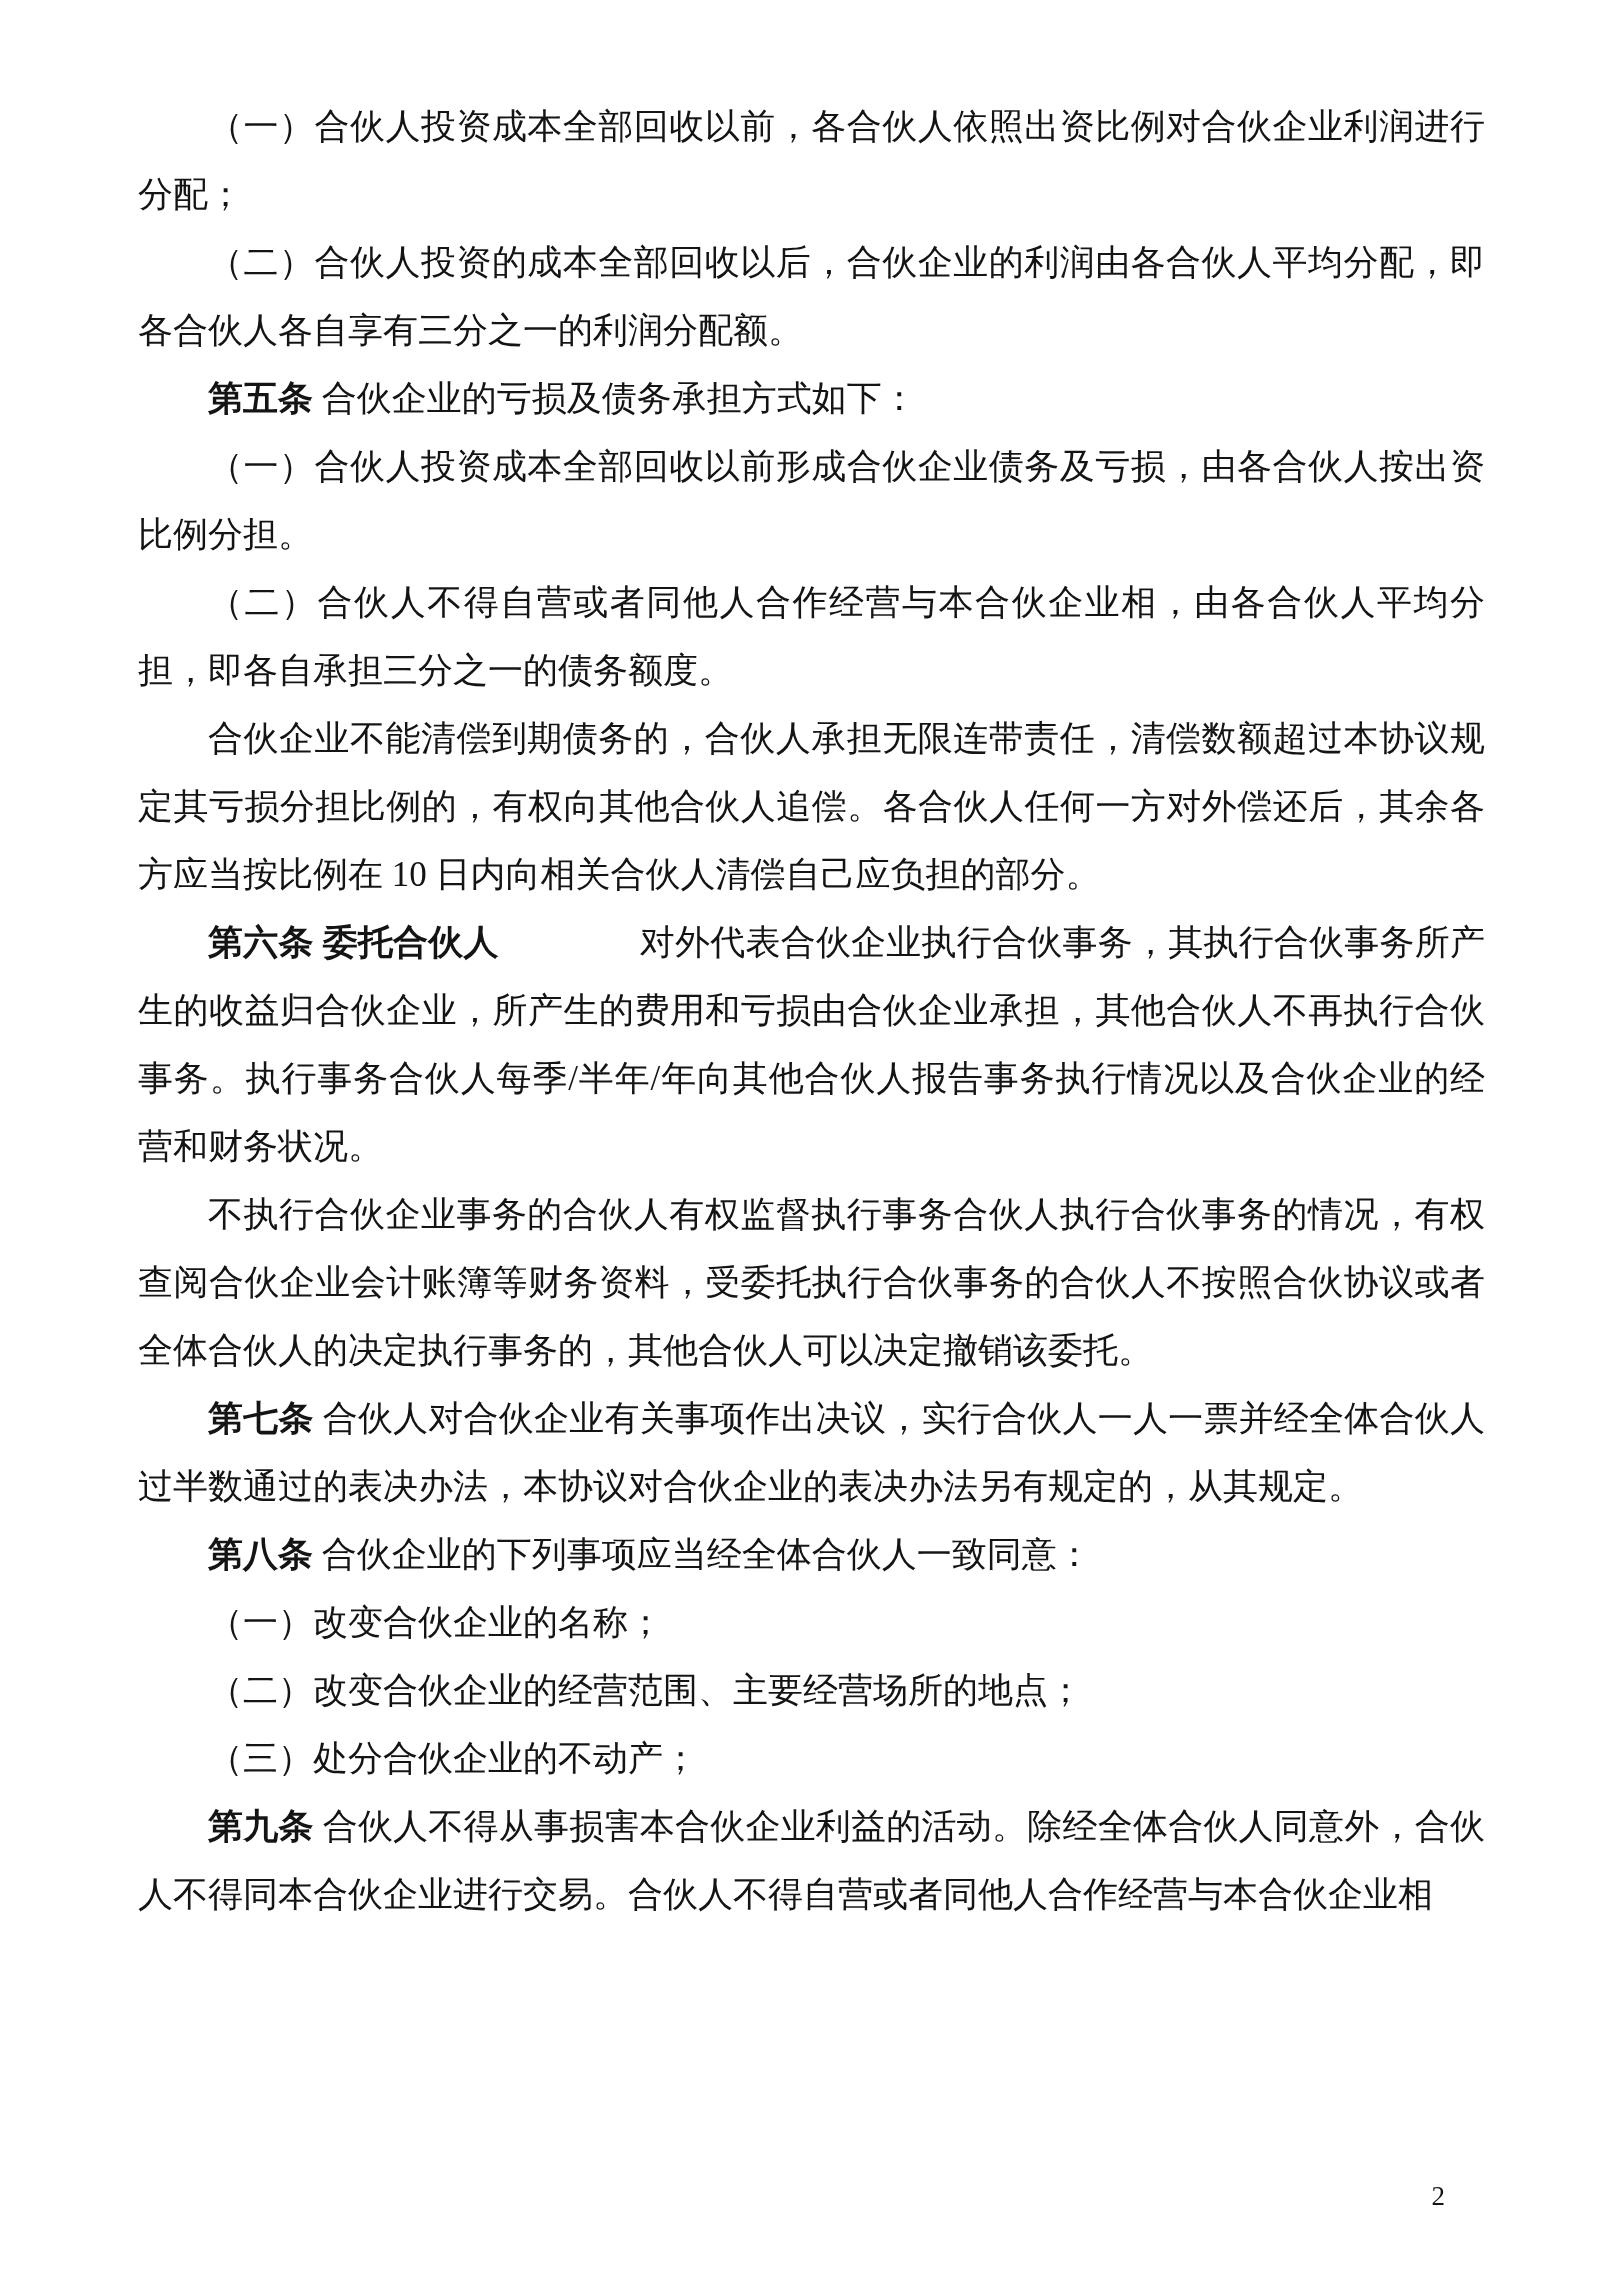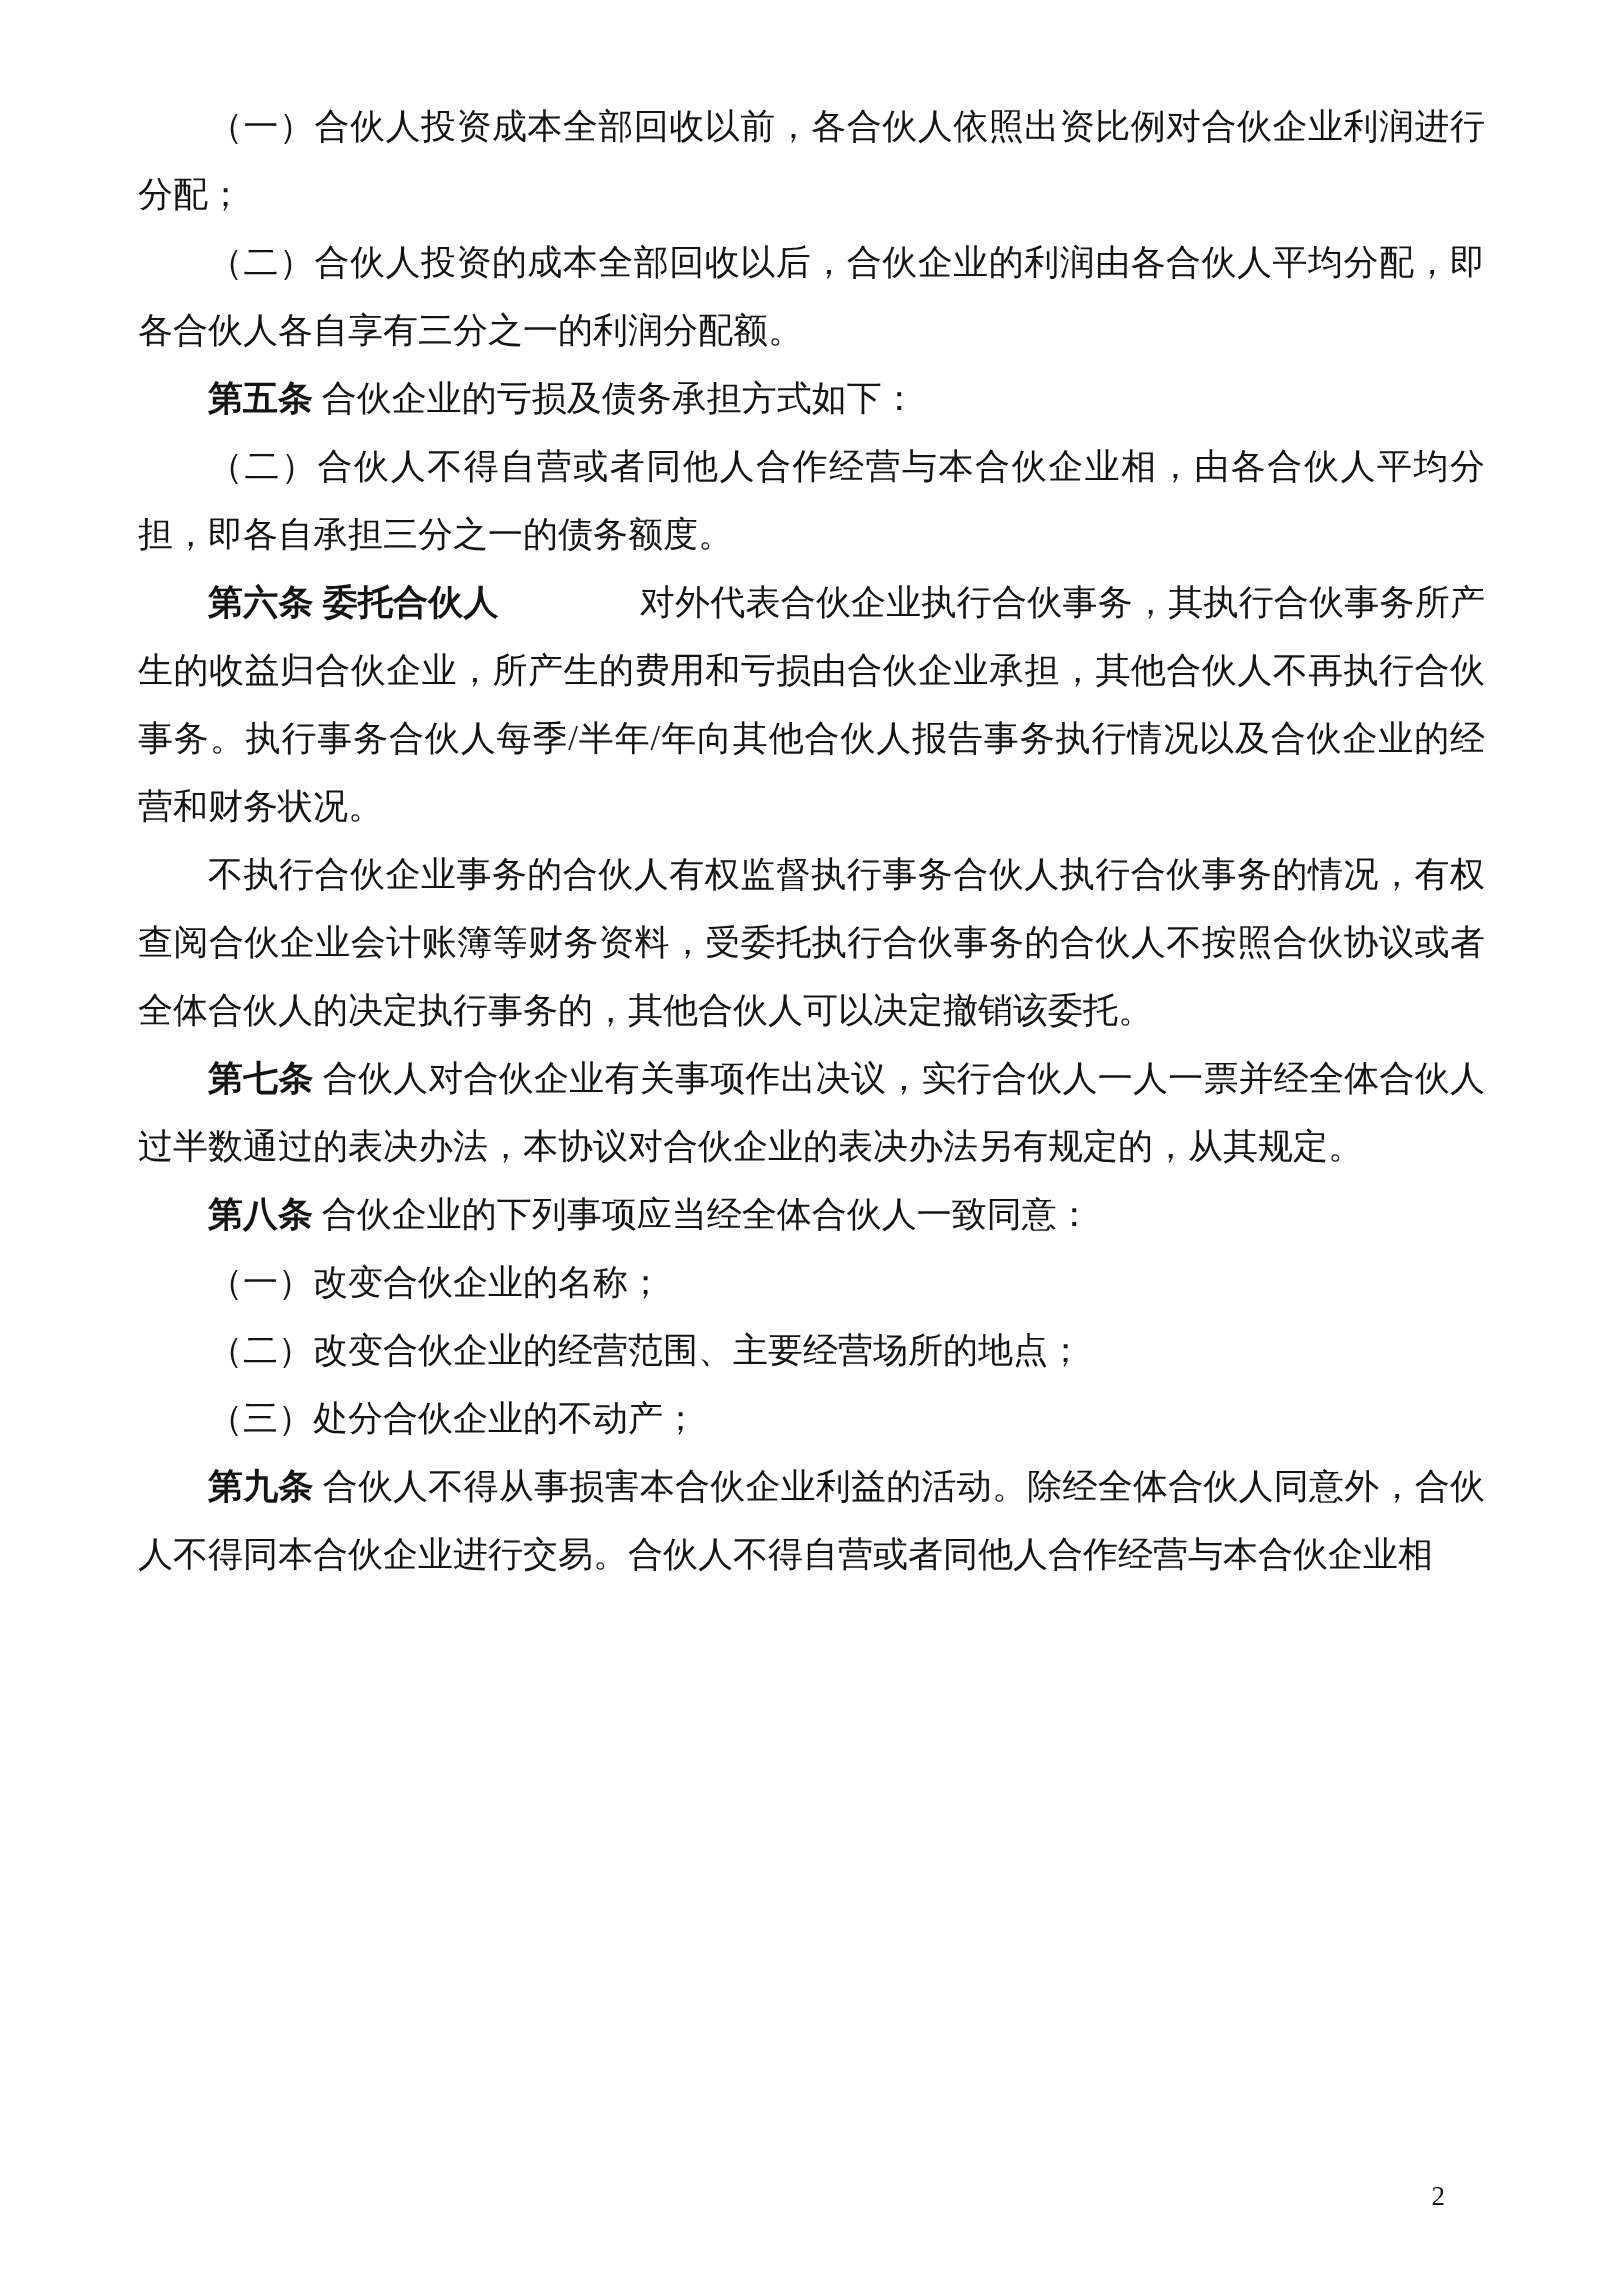--- a/index.html
+++ b/index.html
@@ -48,21 +48,23 @@
   }
 </style>
 </head>
 <body>
 
 <div class="page">
   <div class="content">
       <p class="para"><span>（一）合伙人投资成本全部回收以前，各合伙人依照出资比例对合伙企业利润进行分配；</span></p>
       <p class="para"><span>（二）合伙人投资的成本全部回收以后，合伙企业的利润由各合伙人平均分配，即各合伙人各自享有三分之一的利润分配额。</span></p>
       <p class="para"><span class="bold">第五条</span><span> 合伙企业的亏损及债务承担方式如下：</span></p>
+      <p class="para"><span>（一）合伙人投资成本全部回收以前形成合伙企业债务及亏损，由各合伙人按出资比例分担。</span></p>
       <p class="para"><span>（二）合伙人不得自营或者同他人合作经营与本合伙企业相，由各合伙人平均分担，即各自承担三分之一的债务额度。</span></p>
+      <p class="para"><span>合伙企业不能清偿到期债务的，合伙人承担无限连带责任，清偿数额超过本协议规定其亏损分担比例的，有权向其他合伙人追偿。各合伙人任何一方对外偿还后，其余各方应当按比例在 10 日内向相关合伙人清偿自己应负担的部分。</span></p>
       <p class="para"><span class="bold">第六条 委托合伙人</span><span>　　　　</span><span>对外代表合伙企业执行合伙事务，其执行合伙事务所产生的收益归合伙企业，所产生的费用和亏损由合伙企业承担，其他合伙人不再执行合伙事务。执行事务合伙人每季/半年/年向其他合伙人报告事务执行情况以及合伙企业的经营和财务状况。</span></p>
       <p class="para"><span>不执行合伙企业事务的合伙人有权监督执行事务合伙人执行合伙事务的情况，有权查阅合伙企业会计账簿等财务资料，受委托执行合伙事务的合伙人不按照合伙协议或者全体合伙人的决定执行事务的，其他合伙人可以决定撤销该委托。</span></p>
       <p class="para"><span class="bold">第七条</span><span> 合伙人对合伙企业有关事项作出决议，实行合伙人一人一票并经全体合伙人过半数通过的表决办法，本协议对合伙企业的表决办法另有规定的，从其规定。</span></p>
       <p class="para"><span class="bold">第八条</span><span> 合伙企业的下列事项应当经全体合伙人一致同意：</span></p>
       <p class="para"><span>（一）改变合伙企业的名称；</span></p>
       <p class="para"><span>（二）改变合伙企业的经营范围、主要经营场所的地点；</span></p>
       <p class="para"><span>（三）处分合伙企业的不动产；</span></p>
       <p class="para"><span class="bold">第九条</span><span> 合伙人不得从事损害本合伙企业利益的活动。除经全体合伙人同意外，合伙人不得同本合伙企业进行交易。合伙人不得自营或者同他人合作经营与本合伙企业相</span></p>
     </div>
   <div class="page-number">2</div>

